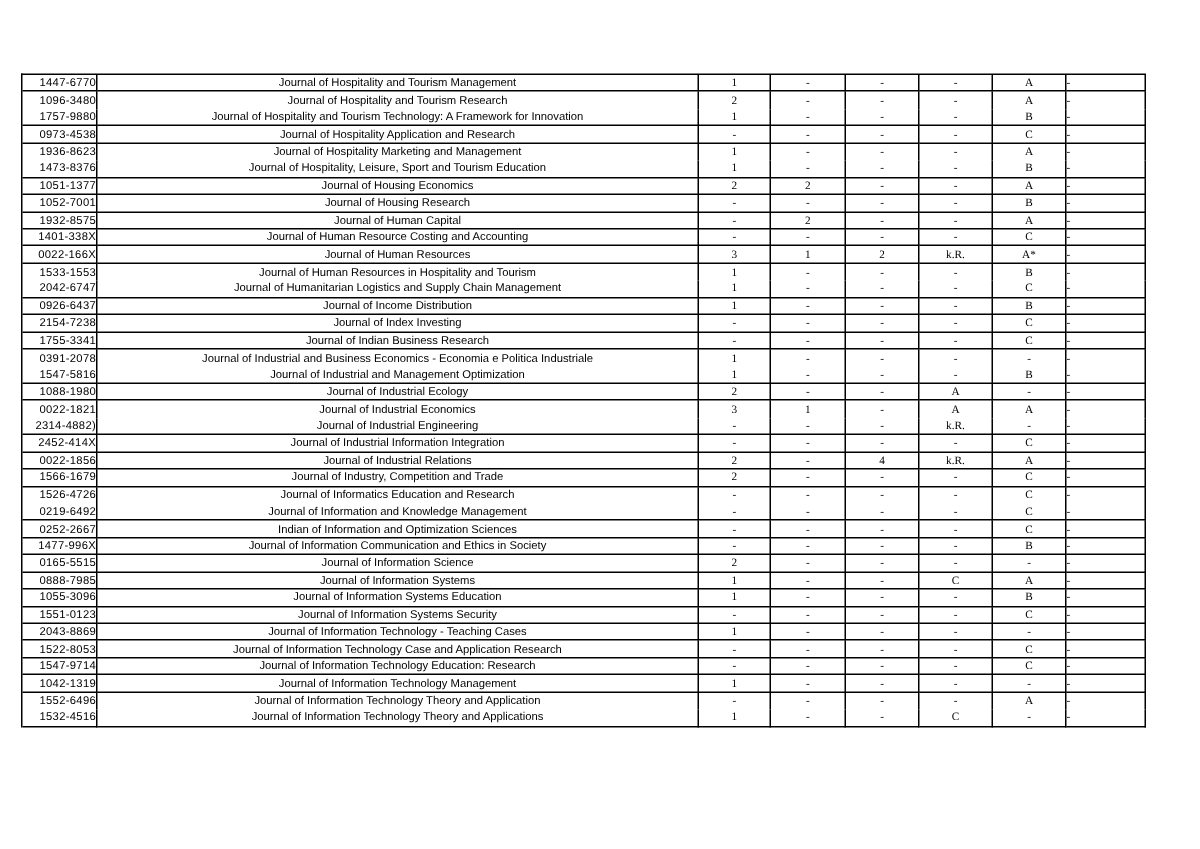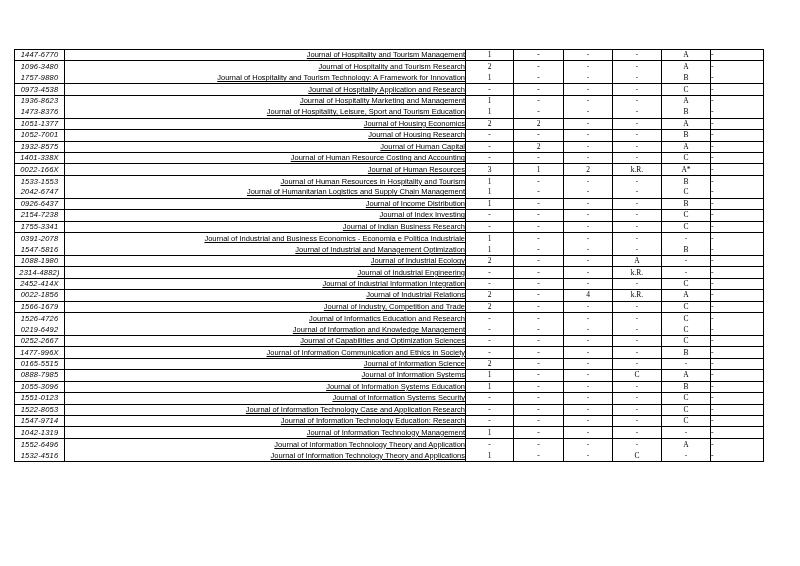--- a/index.html
+++ b/index.html
@@ -28,22 +28,22 @@
     border-bottom: 1px solid #000;
     padding: 0;
     margin: 0;
     color: #000;
     font-size: 7.5px;
     line-height: 10px;
     white-space: nowrap;
     overflow: hidden;
     vertical-align: middle;
   }
-  td.issn { text-align: center; letter-spacing: 0.2px; font-style: italic; }
-  td.journal { text-align: right; padding-left: 3px; text-decoration: underline; }
+  td.issn { text-align: right; letter-spacing: 0.2px; }
+  td.journal { text-align: center; padding-left: 3px; }
   td.rating {
     font-family: "Liberation Serif", serif;
     font-size: 8px;
     text-align: center;
   }
   
   td.c4 { border-right: none; }
   
   td.c6 { text-align: left; padding-left: 4px; }
   
@@ -248,20 +248,30 @@
         <tr>
           <td class="issn">1088-1980</td>
           <td class="journal">Journal of Industrial Ecology</td>
           <td class="rating c1">2</td>
           <td class="rating c2">-</td>
           <td class="rating c3">-</td>
           <td class="rating c4">A</td>
           <td class="rating c5">-</td>
           <td class="rating c6">-</td>
         </tr>
+        <tr class="merge-below">
+          <td class="issn">0022-1821</td>
+          <td class="journal">Journal of Industrial Economics</td>
+          <td class="rating c1">3</td>
+          <td class="rating c2">1</td>
+          <td class="rating c3">-</td>
+          <td class="rating c4">A</td>
+          <td class="rating c5">A</td>
+          <td class="rating c6">-</td>
+        </tr>
         <tr>
           <td class="issn">2314-4882)</td>
           <td class="journal">Journal of Industrial Engineering</td>
           <td class="rating c1">-</td>
           <td class="rating c2">-</td>
           <td class="rating c3">-</td>
           <td class="rating c4">k.R.</td>
           <td class="rating c5">-</td>
           <td class="rating c6">-</td>
         </tr>
@@ -310,21 +320,21 @@
           <td class="journal">Journal of Information and Knowledge Management</td>
           <td class="rating c1">-</td>
           <td class="rating c2">-</td>
           <td class="rating c3">-</td>
           <td class="rating c4">-</td>
           <td class="rating c5">C</td>
           <td class="rating c6">-</td>
         </tr>
         <tr>
           <td class="issn">0252-2667</td>
-          <td class="journal">Journal of Capabilities and Optimization Sciences</td>
+          <td class="journal">Indian of Information and Optimization Sciences</td>
           <td class="rating c1">-</td>
           <td class="rating c2">-</td>
           <td class="rating c3">-</td>
           <td class="rating c4">-</td>
           <td class="rating c5">C</td>
           <td class="rating c6">-</td>
         </tr>
         <tr>
           <td class="issn">1477-996X</td>
           <td class="journal">Journal of Information Communication and Ethics in Society</td>
@@ -366,20 +376,30 @@
           <td class="rating c6">-</td>
         </tr>
         <tr>
           <td class="issn">1551-0123</td>
           <td class="journal">Journal of Information Systems Security</td>
           <td class="rating c1">-</td>
           <td class="rating c2">-</td>
           <td class="rating c3">-</td>
           <td class="rating c4">-</td>
           <td class="rating c5">C</td>
+          <td class="rating c6">-</td>
+        </tr>
+        <tr>
+          <td class="issn">2043-8869</td>
+          <td class="journal">Journal of Information Technology - Teaching Cases</td>
+          <td class="rating c1">1</td>
+          <td class="rating c2">-</td>
+          <td class="rating c3">-</td>
+          <td class="rating c4">-</td>
+          <td class="rating c5">-</td>
           <td class="rating c6">-</td>
         </tr>
         <tr>
           <td class="issn">1522-8053</td>
           <td class="journal">Journal of Information Technology Case and Application Research</td>
           <td class="rating c1">-</td>
           <td class="rating c2">-</td>
           <td class="rating c3">-</td>
           <td class="rating c4">-</td>
           <td class="rating c5">C</td>

